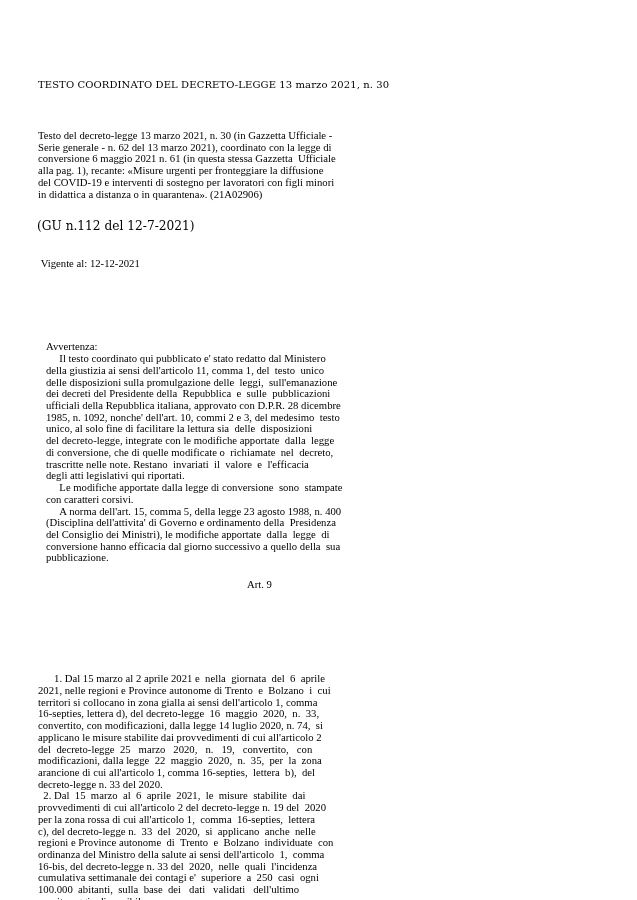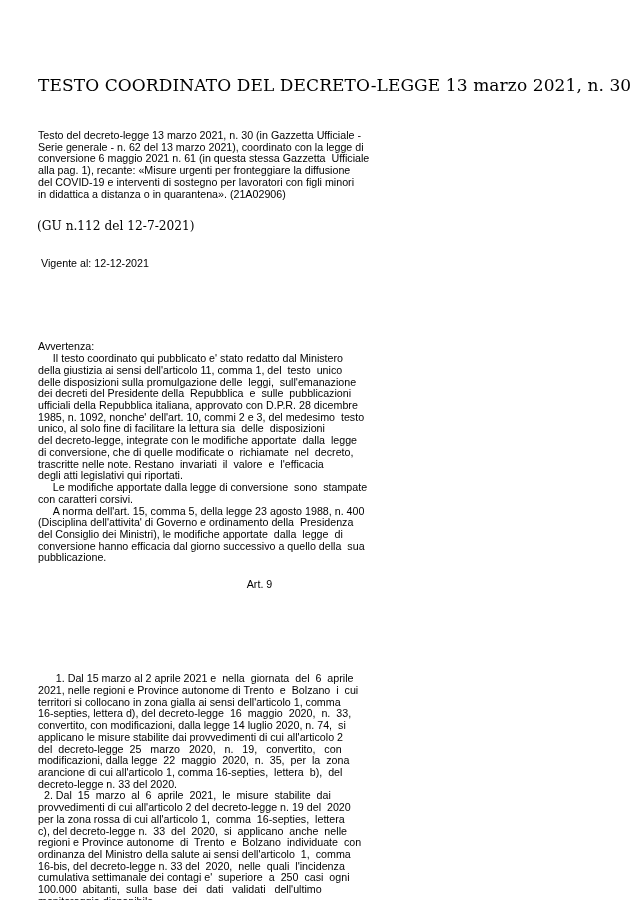--- a/index.html
+++ b/index.html
@@ -24,43 +24,43 @@
     background: #ffffff;
   }
 
   
   .doc-title {
     position: absolute;
     left: 38px;
     top: 77px;
     width: 560px;
     font-family: "DejaVu Serif", serif;
-    font-size: 17px;
+    font-size: 10px;
     line-height: 16px;
     letter-spacing: 0.1px;
     color: #000;
     white-space: nowrap;
   }
 
   
   .mono-col {
     position: absolute;
     left: 38px;
     width: 443px;
-    font-family: Liberation Sans, sans-serif;
+    font-family: Liberation Serif, serif;
     font-size: 10.7px;
     line-height: 11.72px;
     color: #000;
     white-space: pre-wrap;
     word-spacing: 0px;
   }
 
   .block-intro   { top: 130px; }
   .block-vigente { top: 258px; }
-  .block-avv     { top: 318px; }
+  .block-avv     { top: 318px; margin-left: 8px; }
   .block-art     { top: 556px; }
 
   
   .gu-ref {
     position: absolute;
     left: 37px;
     top: 219px;
     font-family: "DejaVu Serif", serif;
     font-size: 12.2px;
     line-height: 15px;

